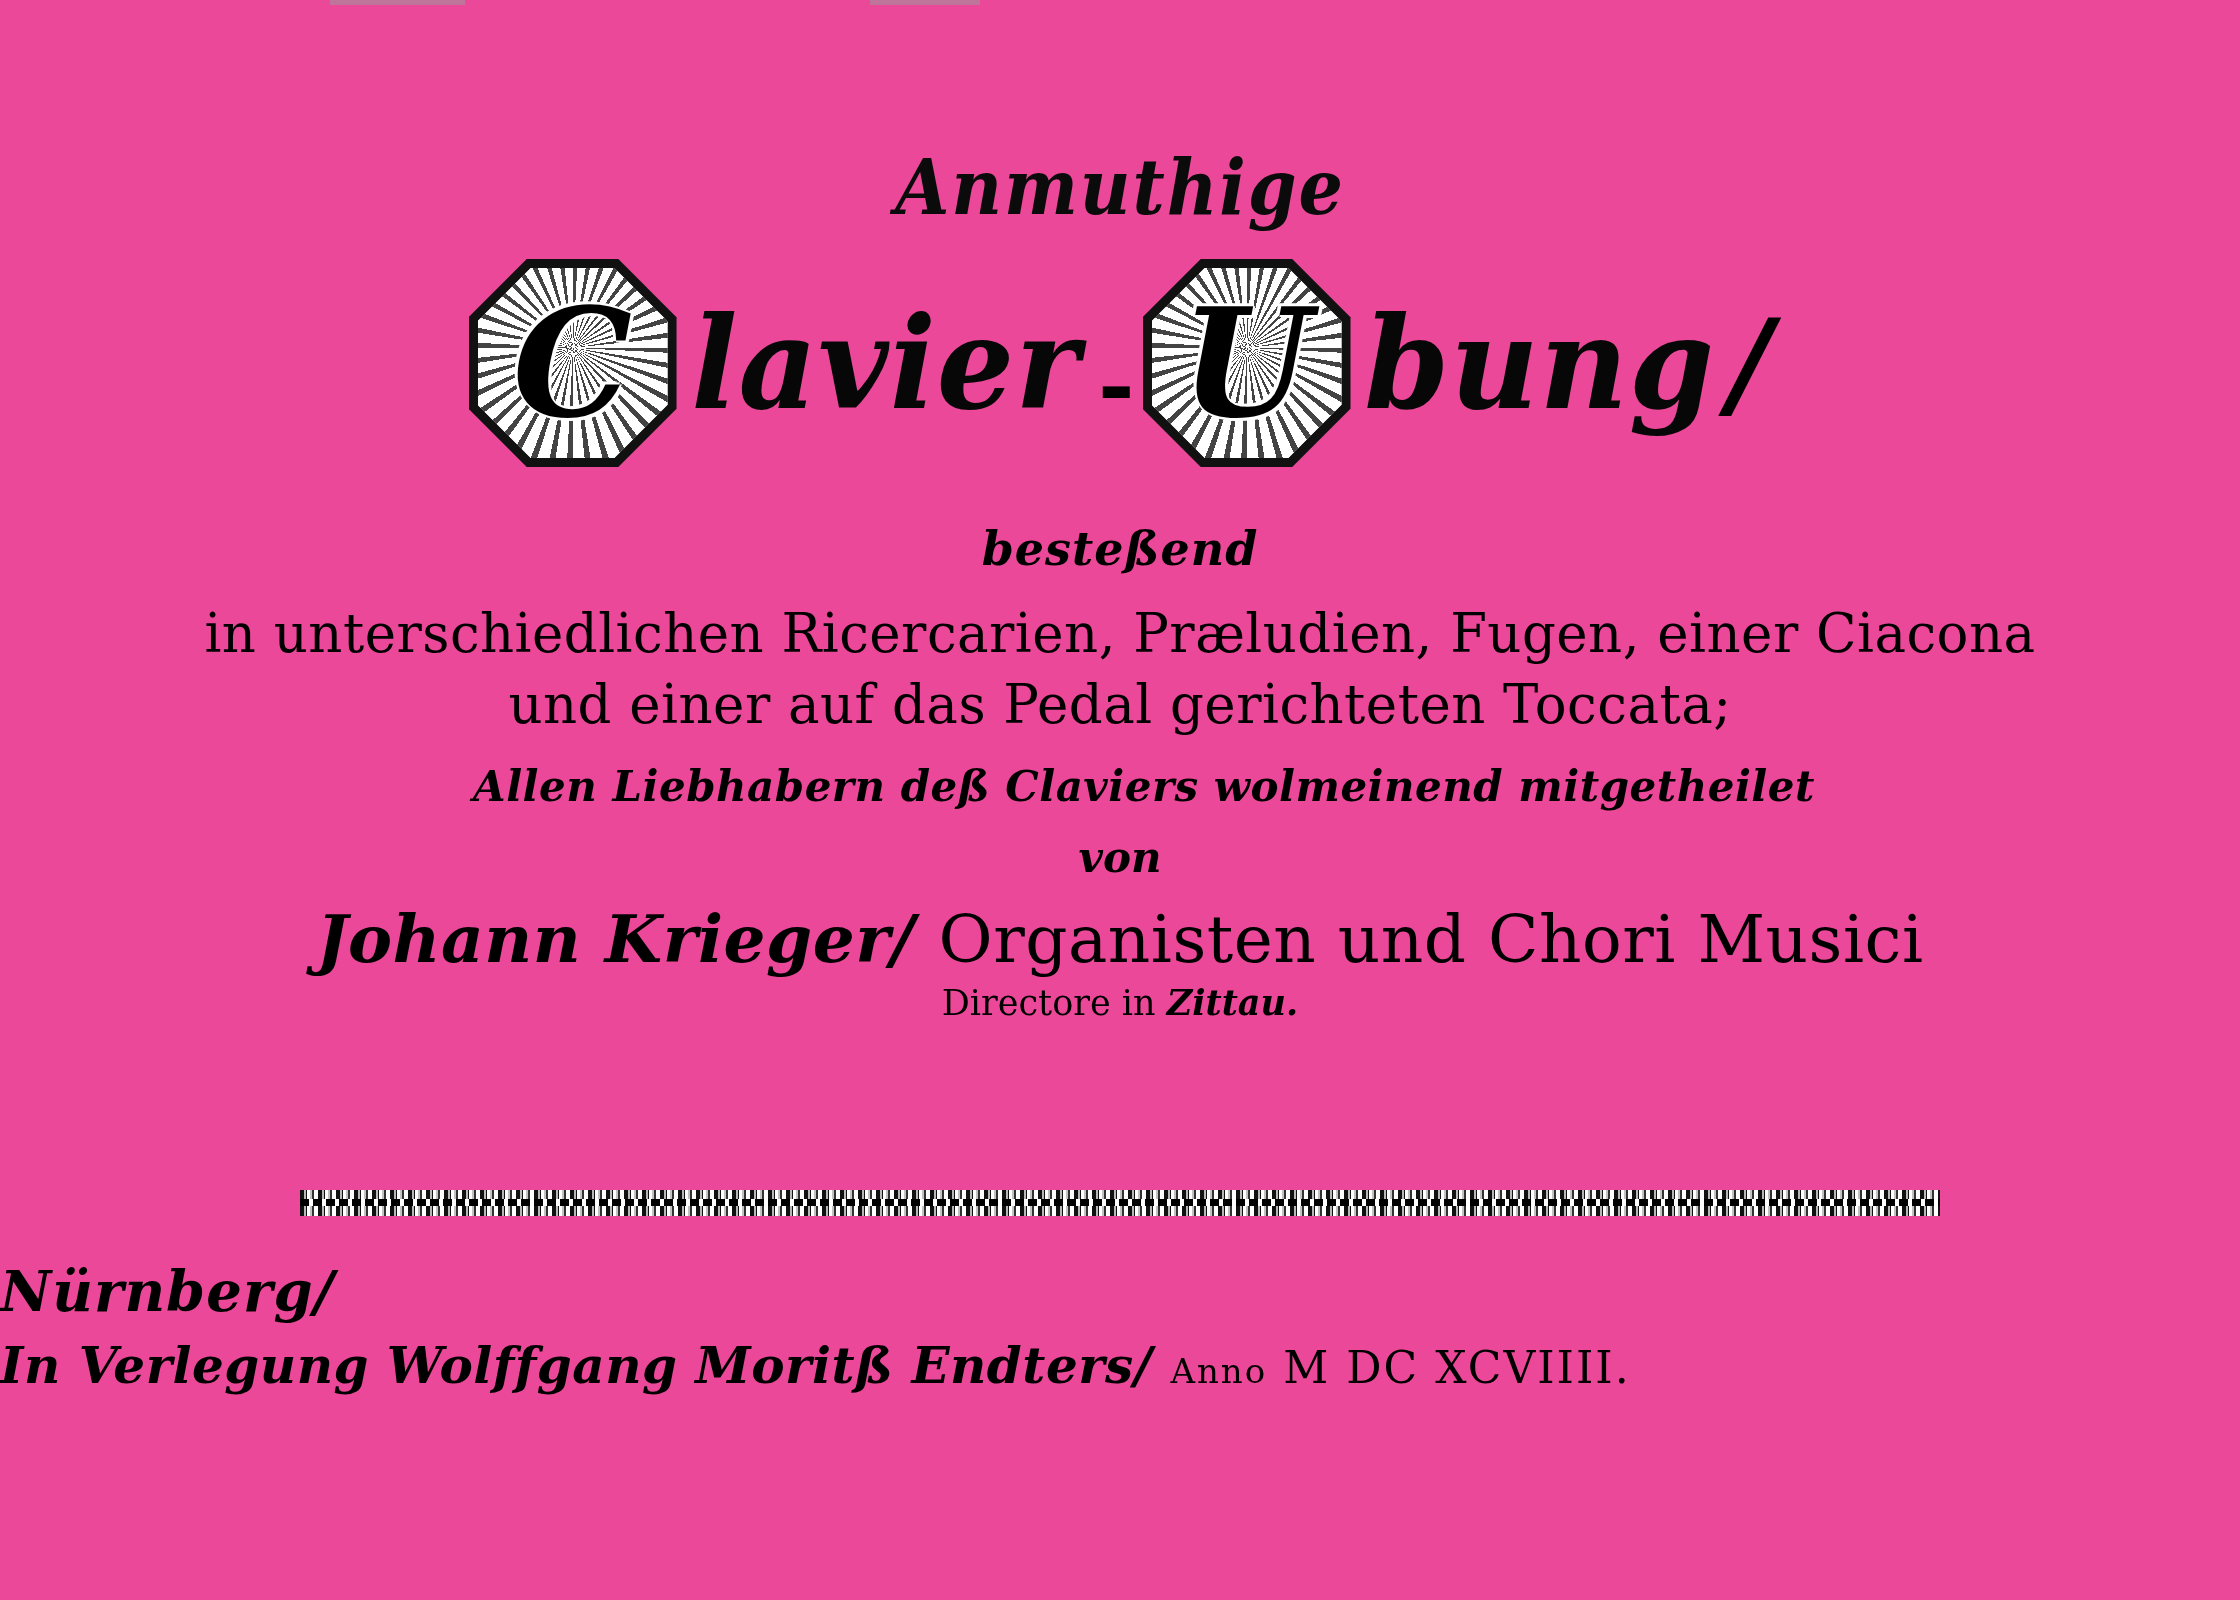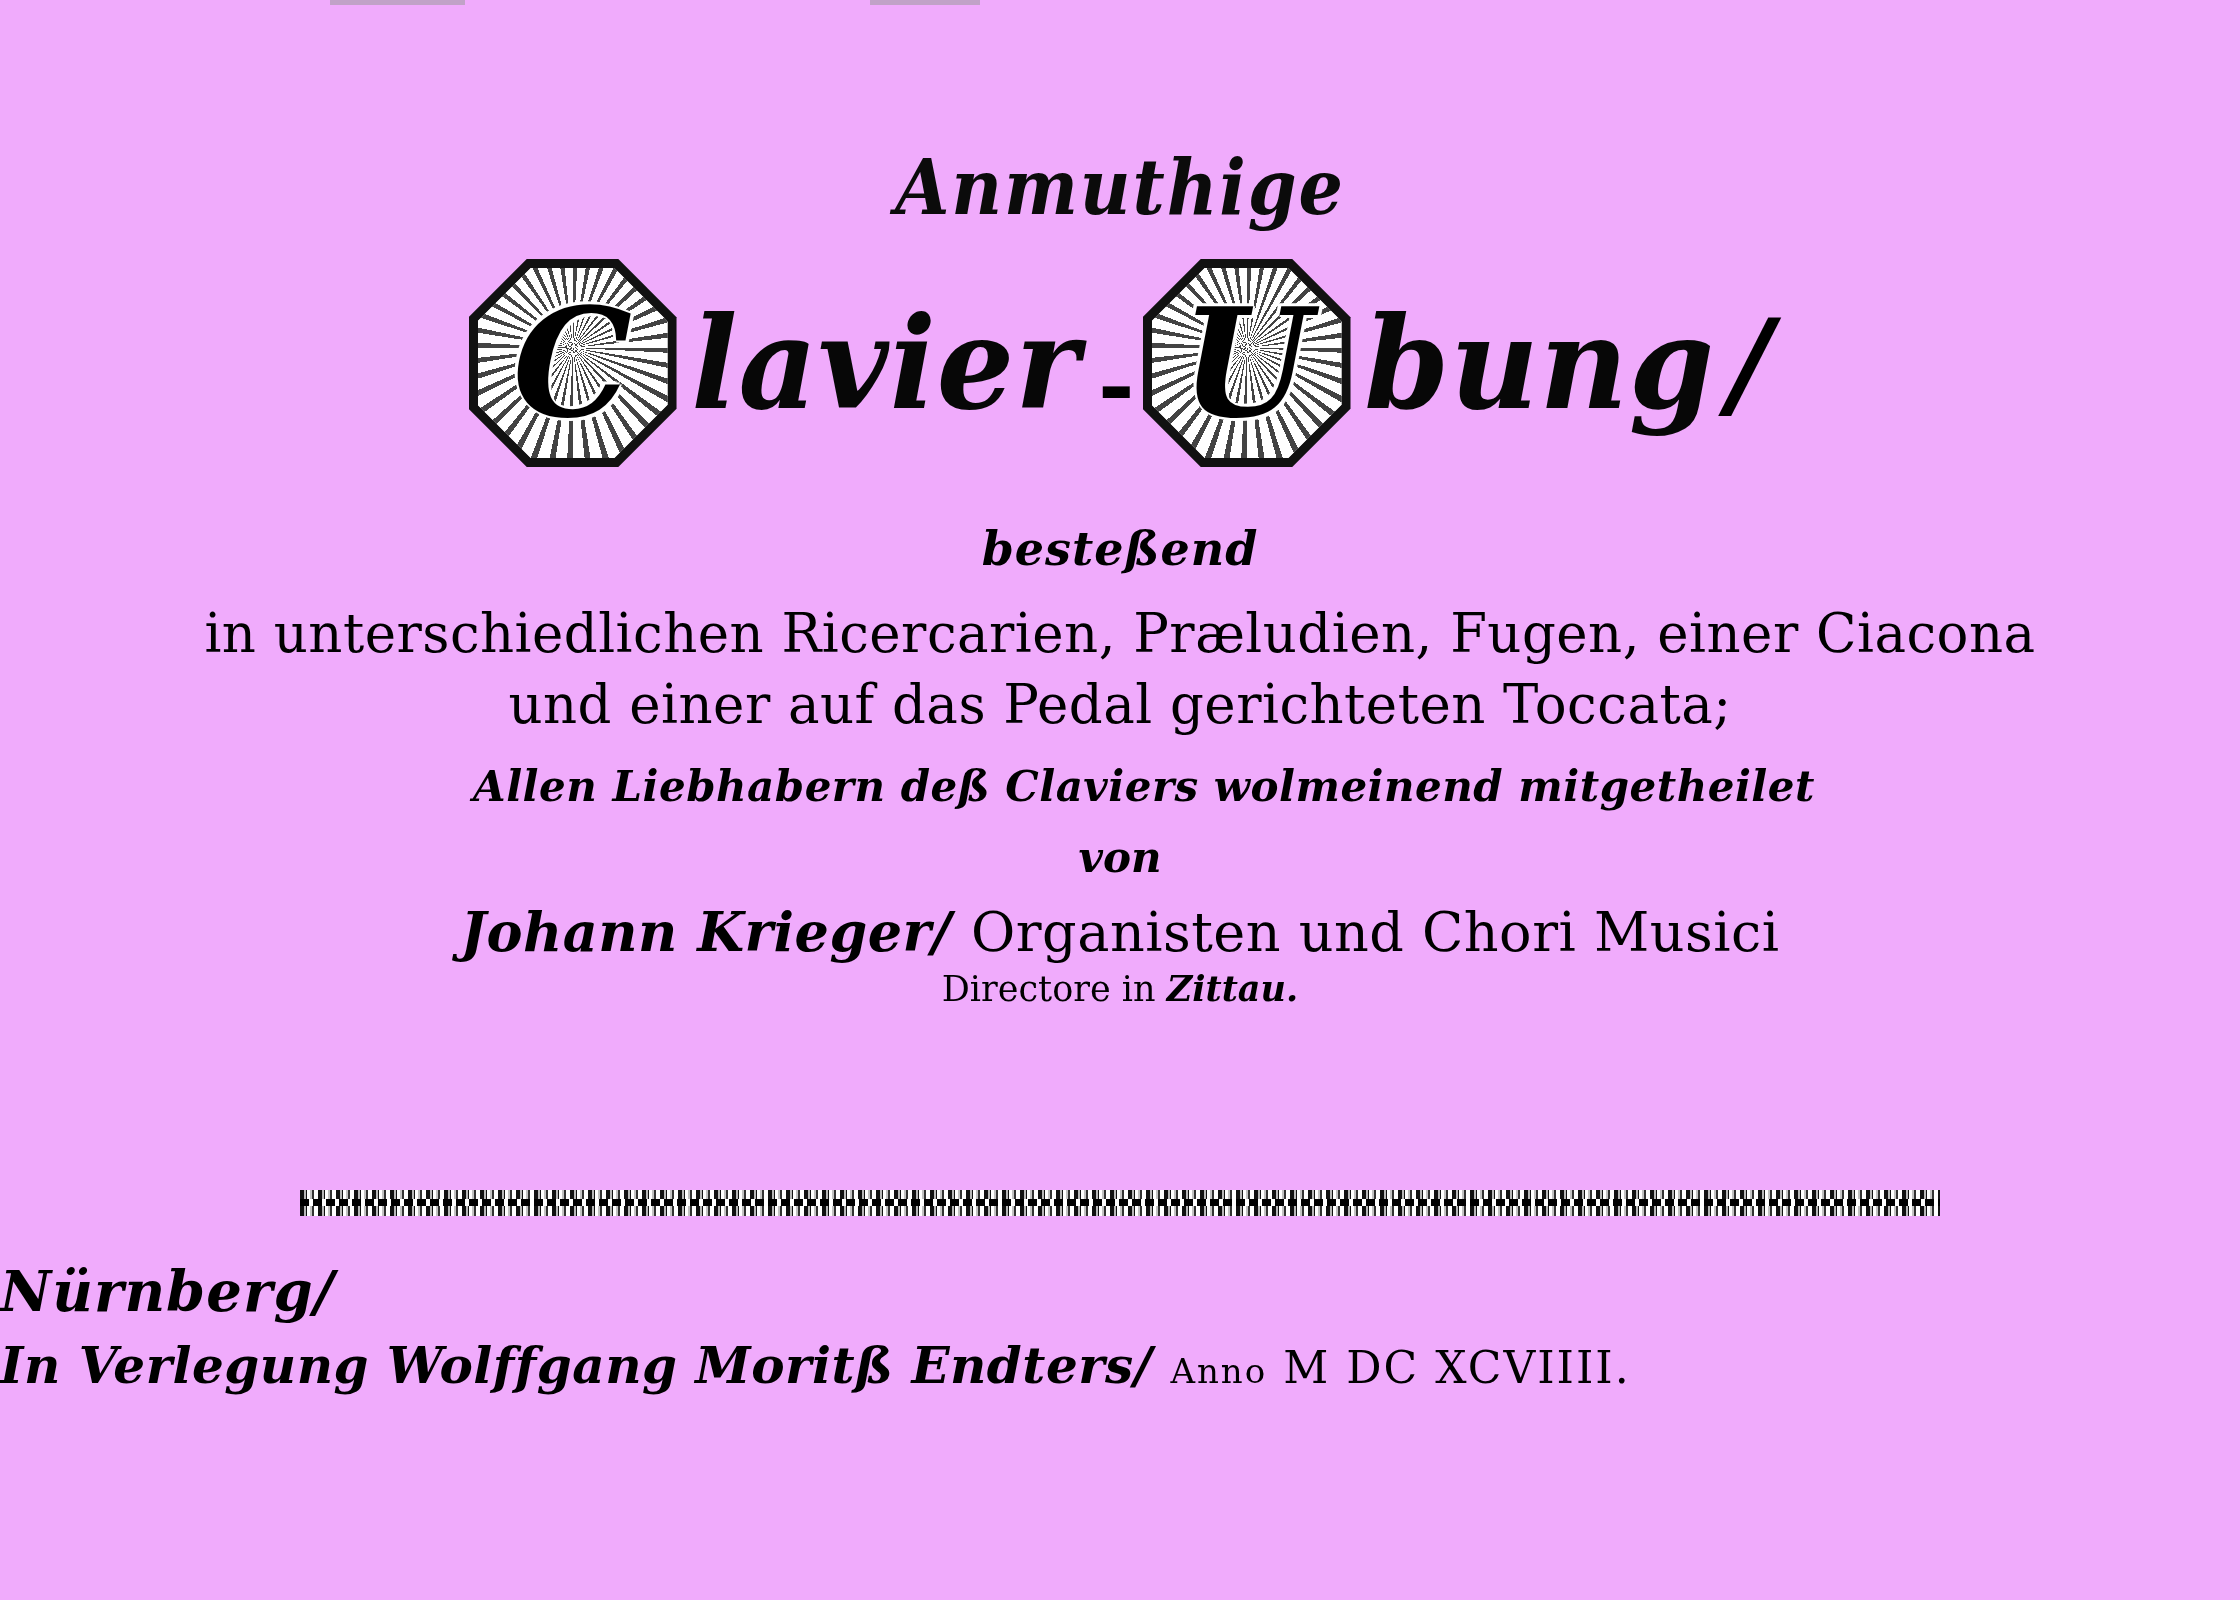--- a/index.html
+++ b/index.html
@@ -12,21 +12,21 @@
     height: 1600px;
     overflow: hidden;
     font-family: "DejaVu Serif", serif;
     color: #000000;
   }
 
   .page {
     position: relative;
     width: 2240px;
     height: 1600px;
-    background: #f0abfc;
+    background: #ec4899;
   }
 
   
   .scan-mark {
     position: absolute;
     top: 0;
     height: 5px;
     background: #9a9a9a;
     opacity: 0.55;
   }
@@ -183,21 +183,21 @@
     font-family: "DejaVu Serif", serif;
     font-weight: 700;
     font-style: italic;
     font-size: 42px;
   }
 
   .line-author {
     margin-top: 18px;
     font-family: "DejaVu Serif", serif;
     font-weight: 700;
-    font-size: 54px;
+    font-size: 66px;
     letter-spacing: 0.5px;
   }
   .line-author .fraktur {
     font-style: italic;
     font-weight: 700;
   }
   .line-author .roman {
     font-style: normal;
     font-weight: 400;
   }

